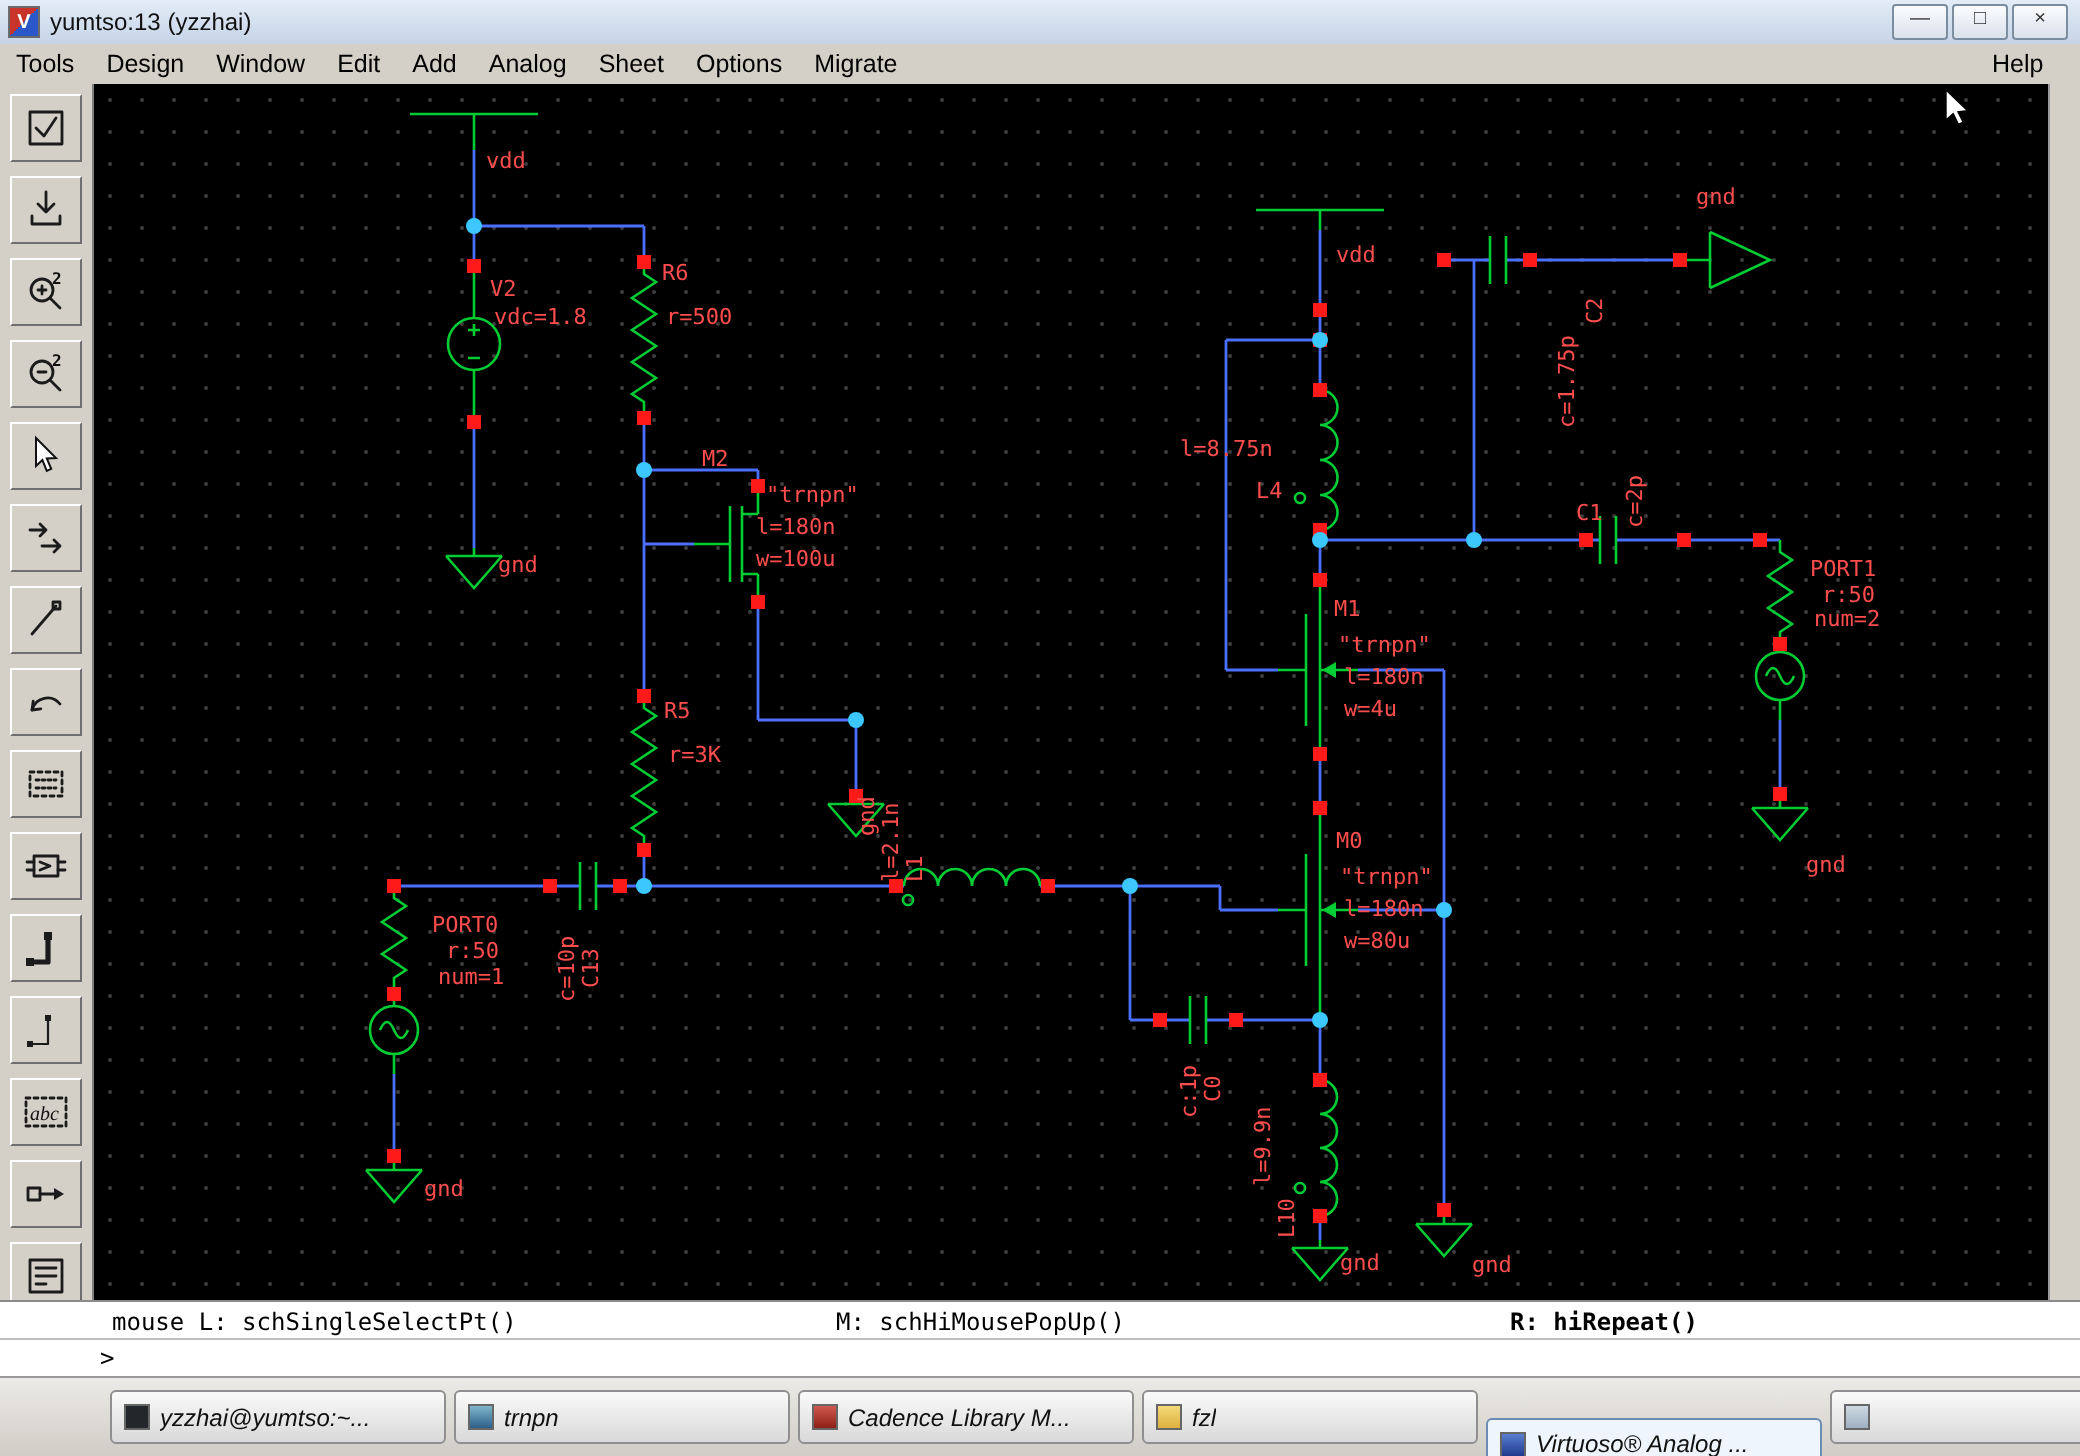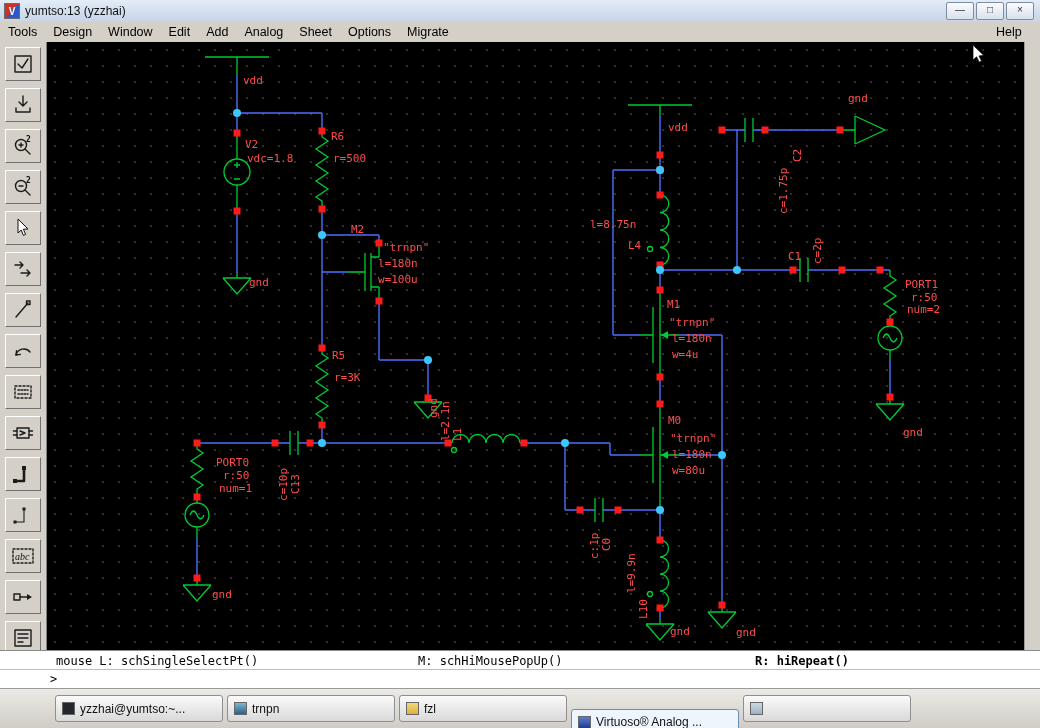--- a/index.html
+++ b/index.html
@@ -89,21 +89,21 @@
   #taskbar{
     position:absolute;left:0;top:688px;width:1040px;height:40px;
     background:linear-gradient(#eceae6,#d0cdc6);
     border-top:1px solid #9a9a9a;display:flex;align-items:center;
     padding-left:55px;gap:4px;box-sizing:border-box;overflow:hidden;
   }
   .task-btn{
     width:168px;height:27px;flex:none;border:1px solid #8f8f8f;border-radius:3px;
     background:linear-gradient(#fafafa,#d9d9d9);
     display:flex;align-items:center;gap:5px;padding:0 6px;box-sizing:border-box;
-    font-size:12px;color:#111;white-space:nowrap;overflow:hidden;
+    font-size:12px;color:#111;white-space:nowrap;overflow:hidden;font-style:italic;
   }
   .task-btn.active{background:#eef5fc;border-color:#6b8cb5;margin-top:27px;}
   .task-ico{width:13px;height:13px;flex:none;border:1px solid #666;box-sizing:border-box;}
   .ti-term{background:#23262b;}
   .ti-icfb{background:linear-gradient(#7fb6c9,#2d5f8a);}
   .ti-cad{background:linear-gradient(#d05a4e,#8e1f16);}
   .ti-folder{background:linear-gradient(#f3d978,#dcb13f);}
   .ti-virt{background:linear-gradient(#5a7fd0,#1f3a8e);}
   .ti-win{background:linear-gradient(#cfd8e2,#9fb0c2);}
   .task-label{overflow:hidden;text-overflow:ellipsis;}
@@ -484,20 +484,24 @@
 <div id="taskbar">
   <div class="task-btn">
     <span class="task-ico ti-term"></span>
     <span class="task-label">yzzhai@yumtso:~...</span>
   </div>
   <div class="task-btn">
     <span class="task-ico ti-icfb"></span>
     <span class="task-label">trnpn</span>
   </div>
   <div class="task-btn">
+    <span class="task-ico ti-cad"></span>
+    <span class="task-label">Cadence Library M...</span>
+  </div>
+  <div class="task-btn">
     <span class="task-ico ti-folder"></span>
     <span class="task-label">fzl</span>
   </div>
   <div class="task-btn active">
     <span class="task-ico ti-virt"></span>
     <span class="task-label">Virtuoso® Analog ...</span>
   </div>
   <div class="task-btn">
     <span class="task-ico ti-win"></span>
     <span class="task-label"></span>

